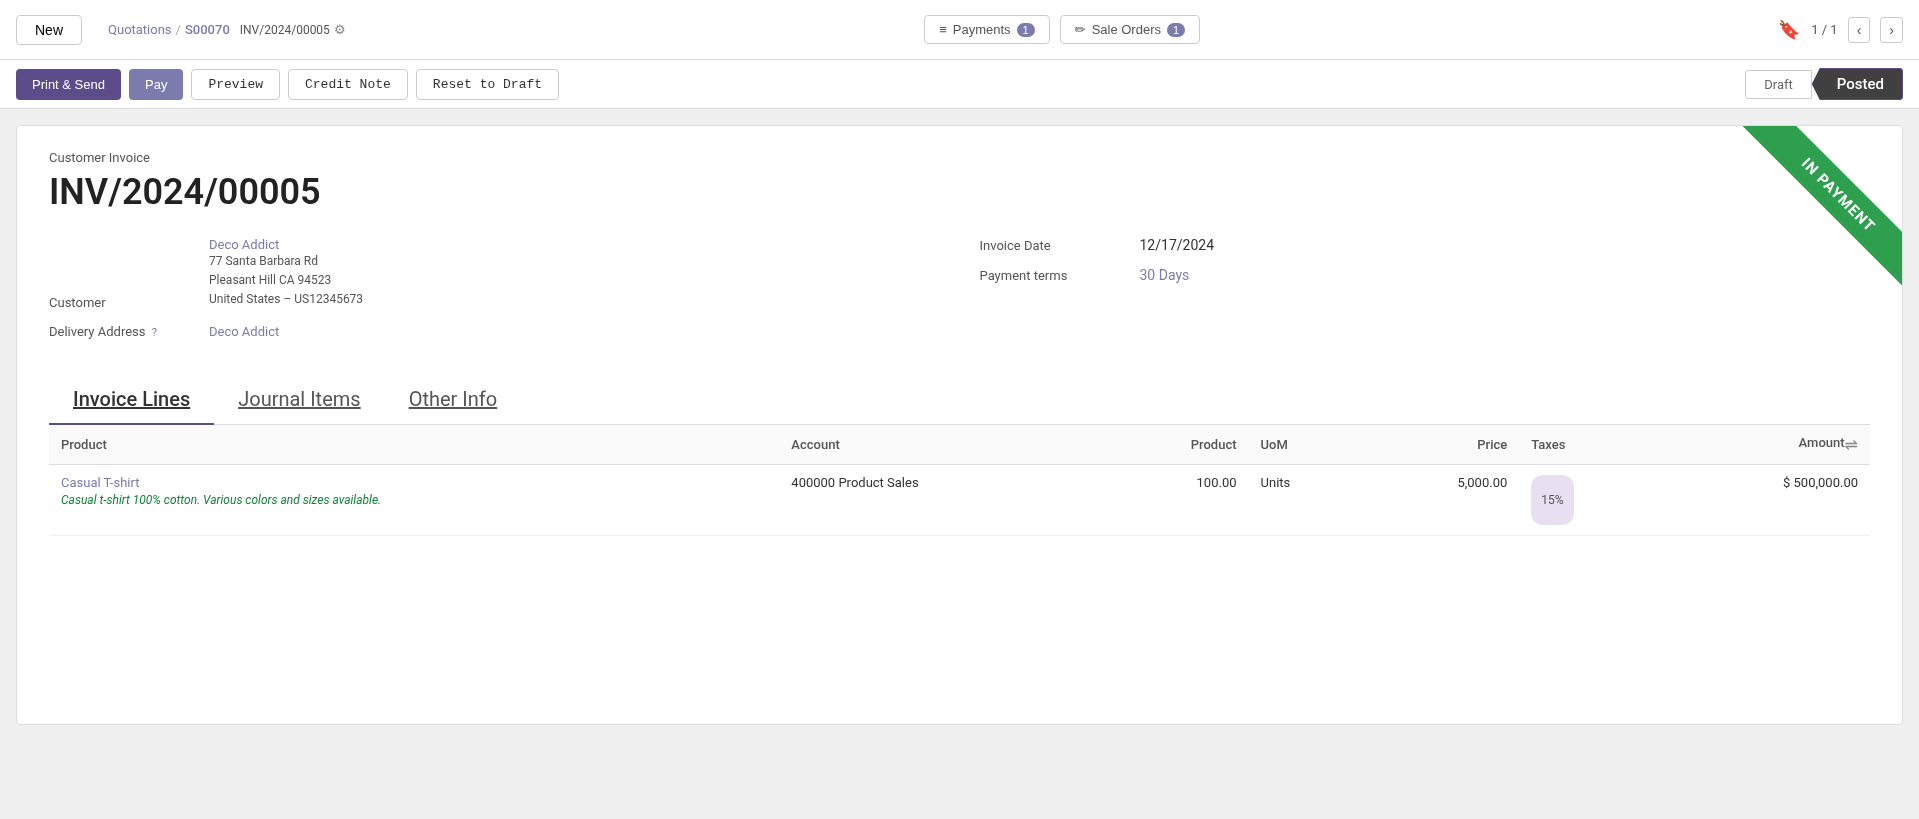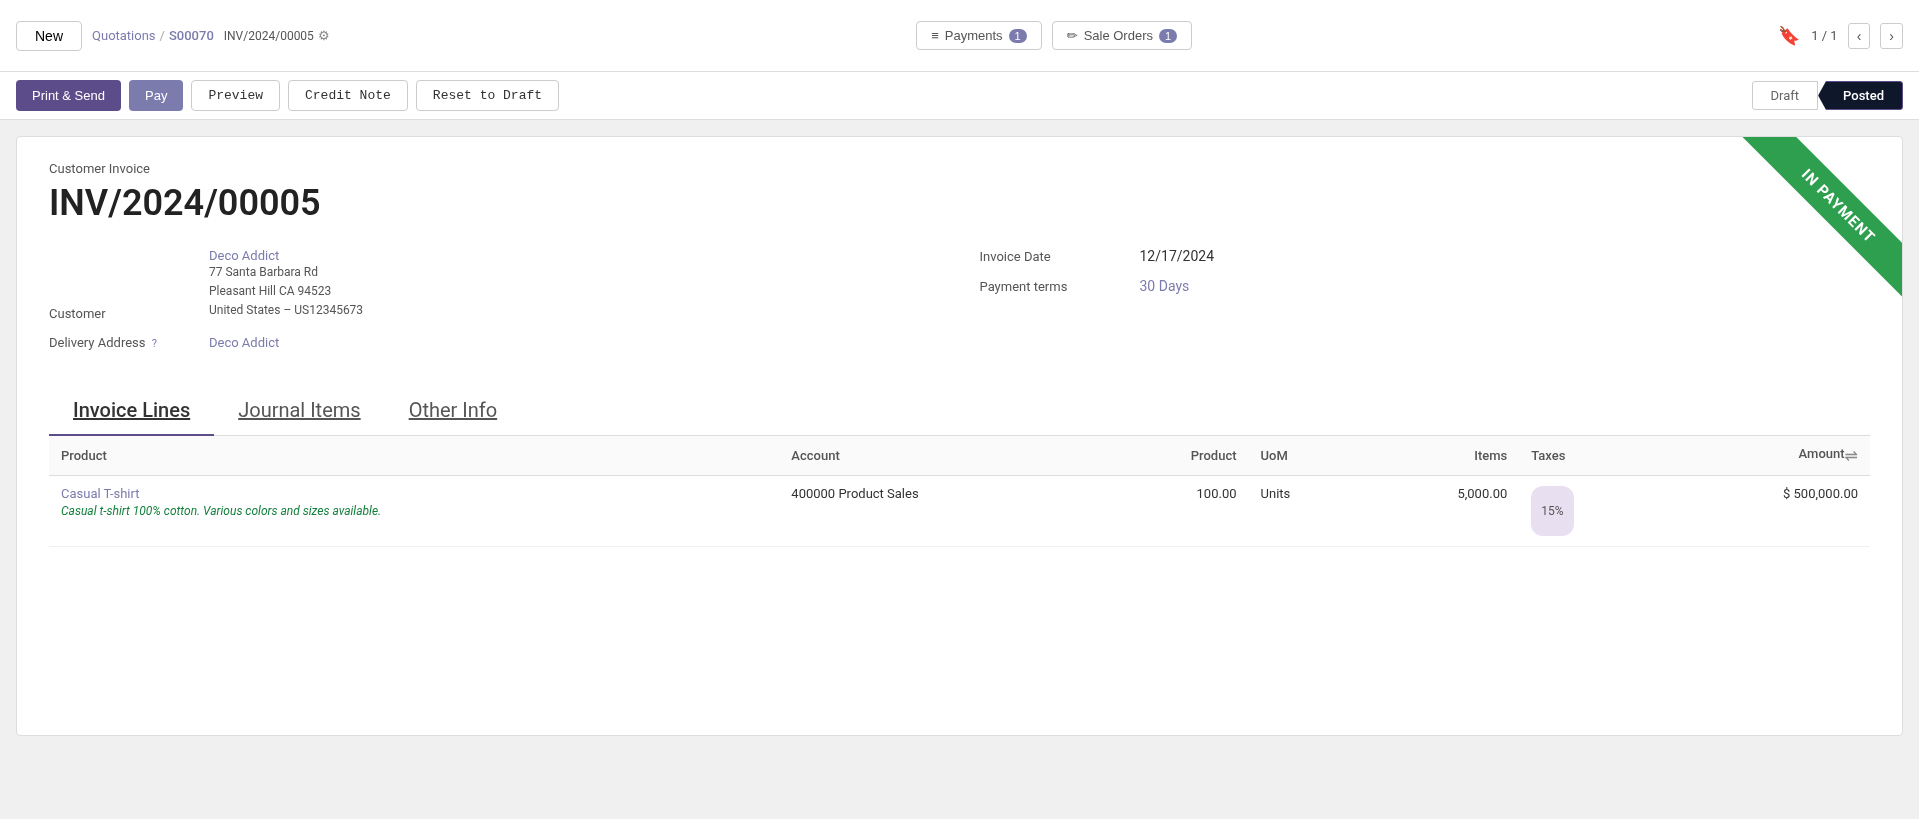--- a/index.html
+++ b/index.html
@@ -6,33 +6,33 @@
     body { font-family: -apple-system, BlinkMacSystemFont, 'Segoe UI', Roboto, sans-serif; background: #f0f0f0; font-size: 14px; color: #333; }
 
     
     .top-bar {
       background: #fff;
       border-bottom: 1px solid #ddd;
       padding: 0 16px;
       display: flex;
       align-items: center;
       justify-content: space-between;
-      height: 72px;
+      height: 60px;
     }
     .top-bar-left { display: flex; align-items: center; gap: 10px; }
     .new-btn {
       background: #fff;
       border: 1px solid #ccc;
       border-radius: 4px;
       padding: 6px 18px;
       font-size: 14px;
       cursor: pointer;
       font-weight: 500;
     }
-    .breadcrumb { display: flex; align-items: flex-end; gap: 4px; font-size: 13px; color: #7c7bad; }
+    .breadcrumb { display: flex; align-items: flex-end; gap: 4px; font-size: 13px; color: #7c7bad; margin-left: 16px; }
     .breadcrumb a { color: #7c7bad; text-decoration: none; }
     .breadcrumb .sep { color: #aaa; }
     .breadcrumb .current { color: #7c7bad; font-weight: 500; }
     .breadcrumb .inv { color: #555; font-size: 12px; margin-left: 6px; }
     .gear-icon { color: #888; cursor: pointer; }
 
     .top-bar-center { display: flex; gap: 10px; }
     .center-btn {
       display: flex; align-items: center; gap: 6px;
       background: #fff; border: 1px solid #ccc; border-radius: 4px;
@@ -69,22 +69,22 @@
     .btn-pay {
       background: #7c7bad; color: #fff; border: none; border-radius: 4px;
       padding: 7px 16px; font-size: 13px; cursor: pointer; font-weight: 500;
     }
     .status-bar { display: flex; align-items: center; }
     .status-draft {
       background: #fff; color: #666; border: 1px solid #ccc;
       border-radius: 3px 0 0 3px; padding: 6px 18px; font-size: 13px;
     }
     .status-posted {
-      background: #0f172a; color: #fff; border: 1px solid #5d4c8a;
-      border-radius: 0 3px 3px 0; padding: 6px 18px; font-size: 13px; font-weight: 500;
+      background: #404040; color: #fff; border: 1px solid #5d4c8a;
+      border-radius: 0 3px 3px 0; padding: 6px 18px; font-size: 15px; font-weight: 500;
       clip-path: polygon(8px 0%, 100% 0%, 100% 100%, 8px 100%, 0% 50%);
       padding-left: 24px;
     }
 
     
     .main-content {
       background: #fff;
       margin: 16px;
       border-radius: 4px;
       border: 1px solid #ddd;
@@ -269,21 +269,21 @@
       <div class="tab">Other Info</div>
     </div>
 
     <table class="invoice-table">
       <thead>
         <tr>
           <th>Product</th>
           <th>Account</th>
           <th class="right">Product</th>
           <th>UoM</th>
-          <th class="right">Items</th>
+          <th class="right">Price</th>
           <th>Taxes</th>
           <th class="right">
             <span>Amount</span>
             <span class="settings-icon">⇌</span>
           </th>
         </tr>
       </thead>
       <tbody id="invoice-rows">
       <tr>
         <td>

